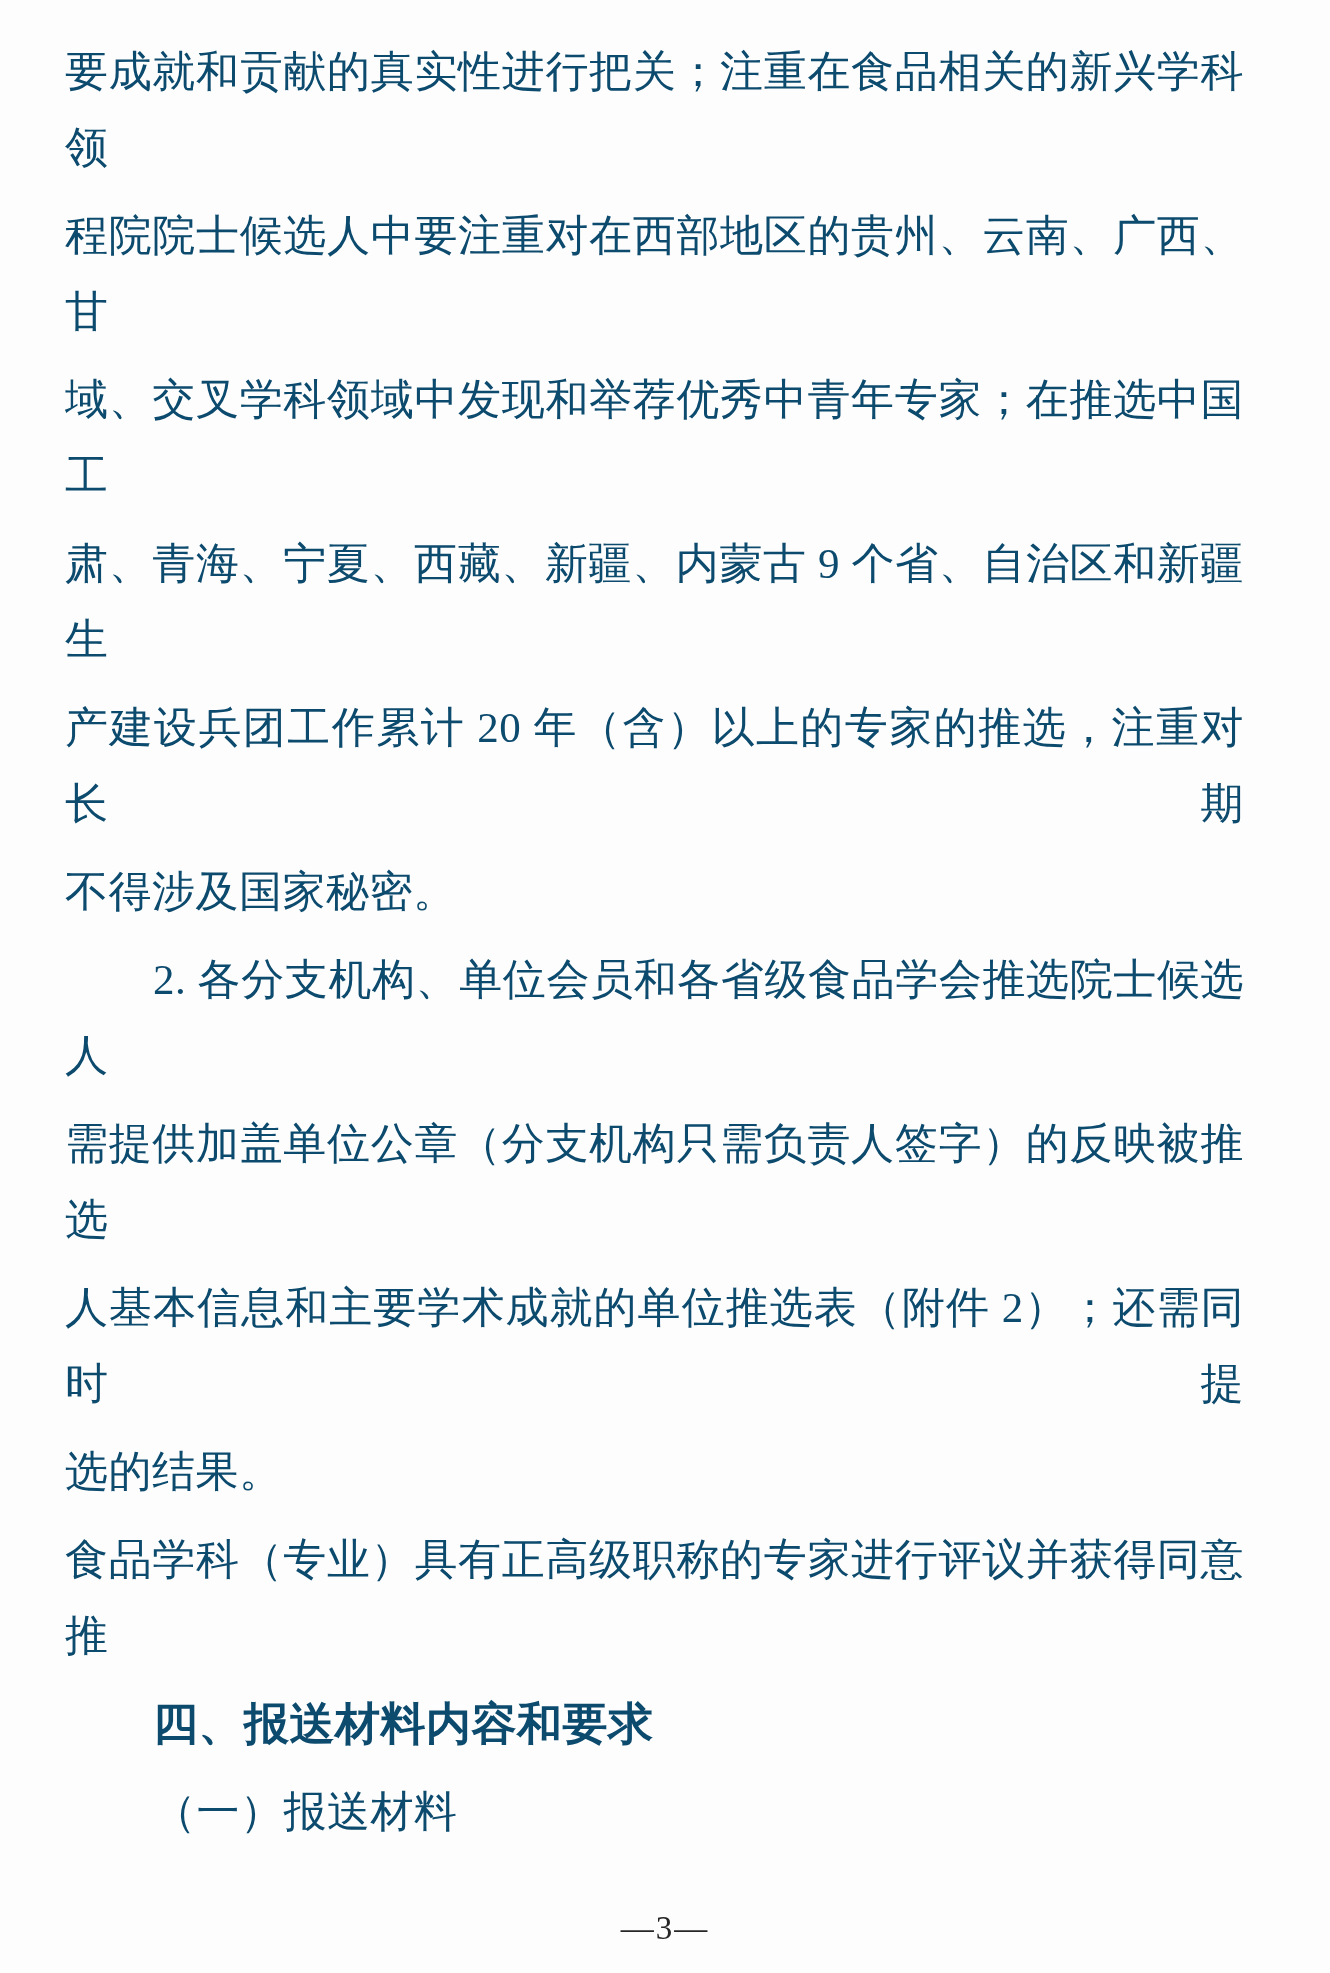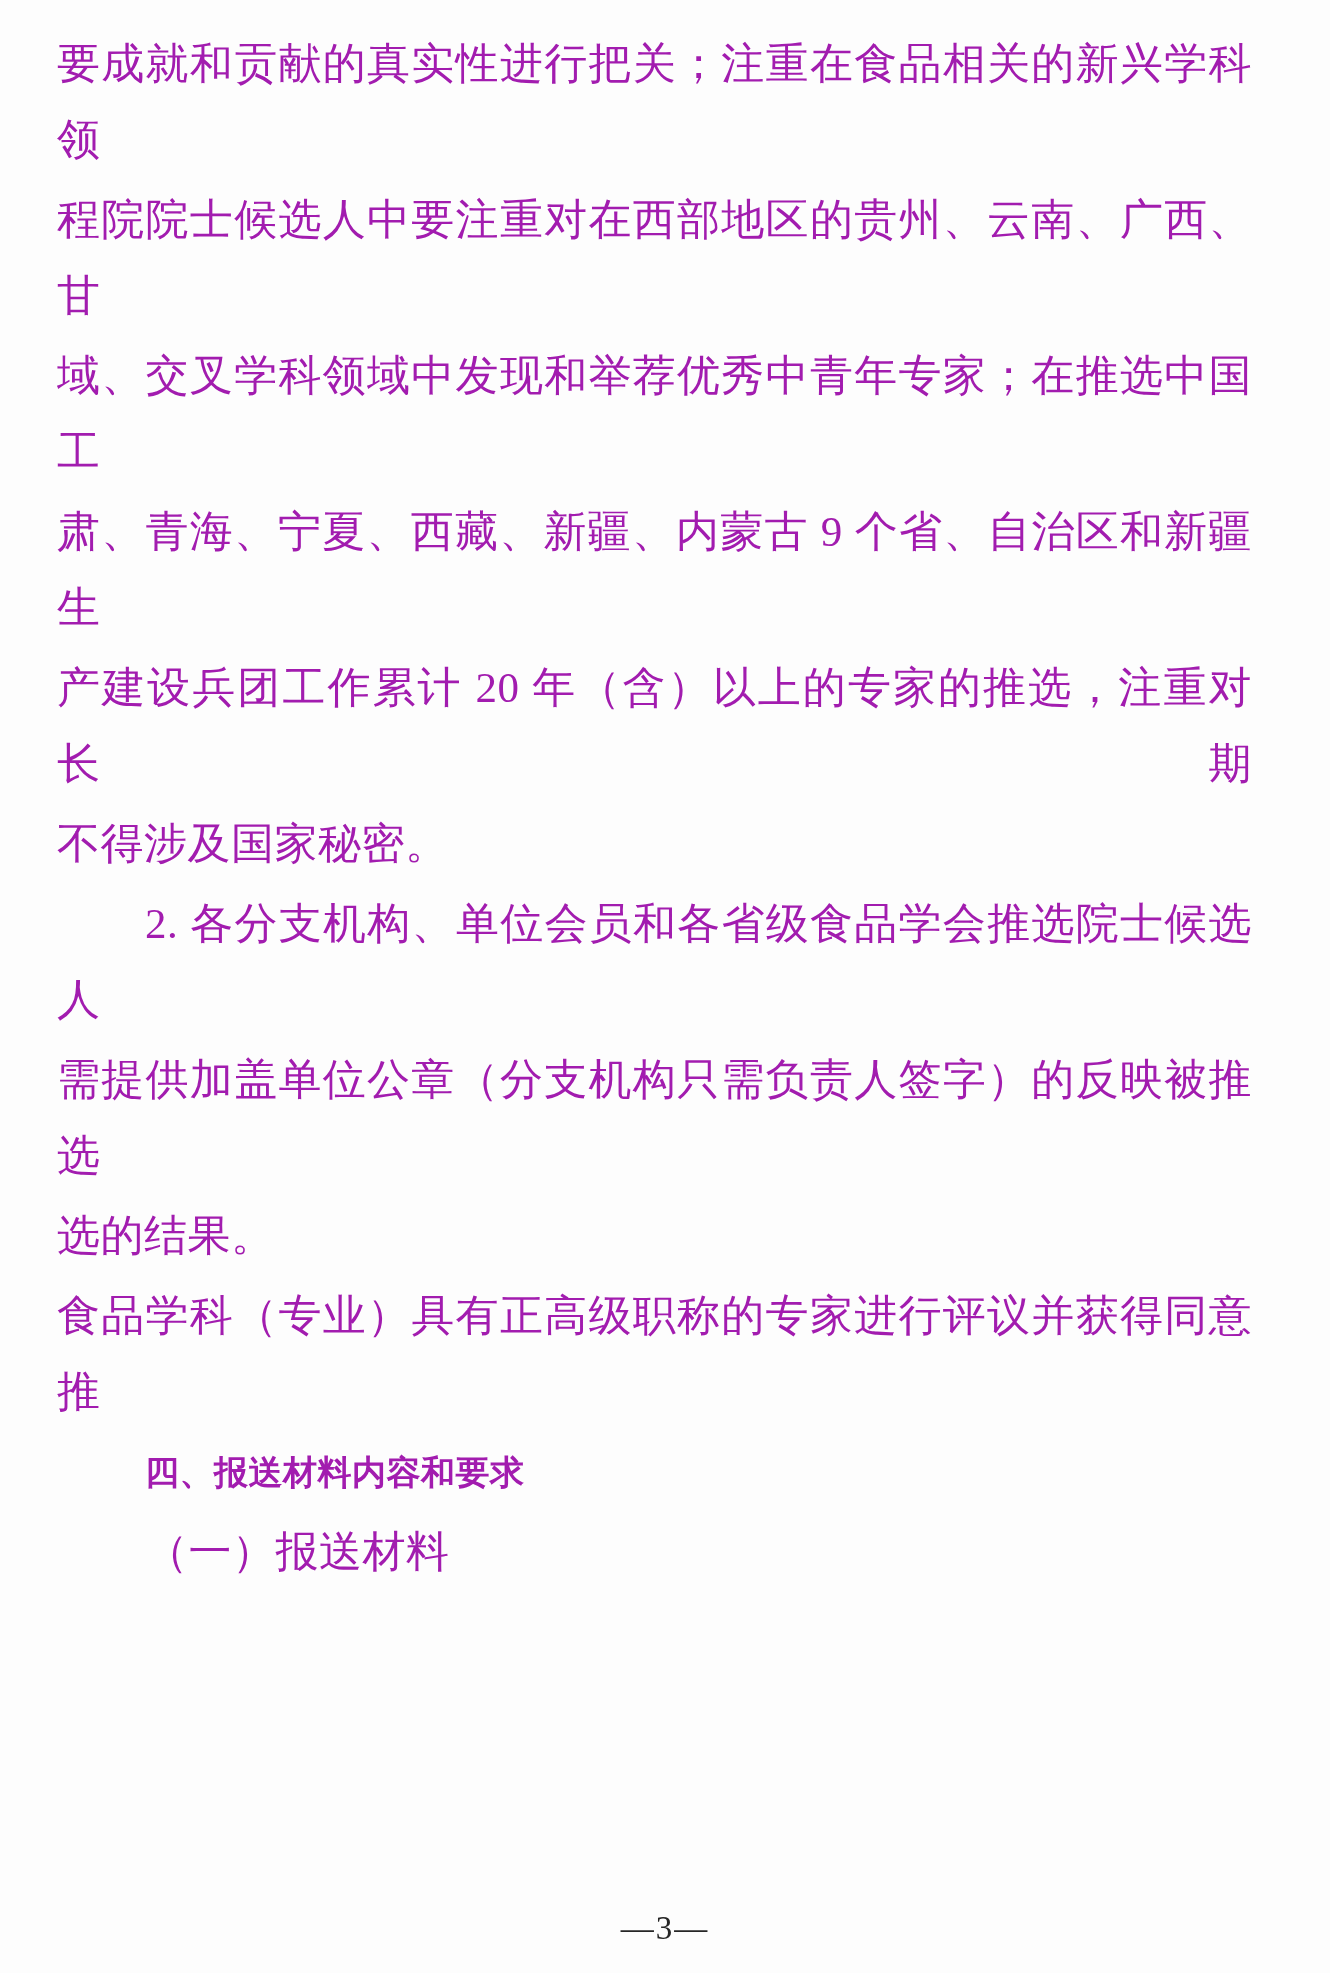--- a/index.html
+++ b/index.html
@@ -10,38 +10,38 @@
     background: #fdfdfd;
     overflow: hidden;
   }
   .doc-body {
     position: absolute;
     left: 53px;
     top: 22px;
     width: 1203px;
   }
   .line {
-    margin: 4px;
+    margin: 12px;
     padding: 0;
     font-family: "Liberation Serif", "DejaVu Serif", serif;
     font-size: 43px;
     line-height: 76px;
-    color: #a21caf;
+    color: #0c4a6e;
     letter-spacing: 0.5px;
     white-space: normal;
   }
   .line.fill {
     text-align: justify;
     text-align-last: justify;
   }
   .line.indent-para { text-indent: 88px; font-family: Liberation Serif, serif; }
   .line.heading {
     font-family: "Liberation Sans", "DejaVu Sans", sans-serif;
     font-weight: 700;
-    font-size: 34px;
+    font-size: 45px;
   }
   .page-footer {
     position: absolute;
     left: 0;
     right: 0;
     bottom: 26px;
     text-align: center;
   }
   .page-number {
     font-family: "Liberation Serif", "DejaVu Serif", serif;
@@ -56,20 +56,21 @@
 <div class="page">
   <main class="doc-body">
       <p class="line fill">要成就和贡献的真实性进行把关；注重在食品相关的新兴学科领</p>
       <p class="line fill">程院院士候选人中要注重对在西部地区的贵州、云南、广西、甘</p>
       <p class="line fill">域、交叉学科领域中发现和举荐优秀中青年专家；在推选中国工</p>
       <p class="line fill">肃、青海、宁夏、西藏、新疆、内蒙古 9 个省、自治区和新疆生</p>
       <p class="line fill">产建设兵团工作累计 20 年（含）以上的专家的推选，注重对长期</p>
       <p class="line">不得涉及国家秘密。</p>
       <p class="line indent-para fill">2. 各分支机构、单位会员和各省级食品学会推选院士候选人</p>
       <p class="line fill">需提供加盖单位公章（分支机构只需负责人签字）的反映被推选</p>
+      <p class="line fill">人基本信息和主要学术成就的单位推选表（附件 2）；还需同时提</p>
       <p class="line">选的结果。</p>
       <p class="line fill">食品学科（专业）具有正高级职称的专家进行评议并获得同意推</p>
       <p class="line heading indent-para">四、报送材料内容和要求</p>
       <p class="line indent-para">（一）报送材料</p>
     </main>
   <footer class="page-footer">
     <span class="page-number">—3—</span>
   </footer>
 </div>
 

